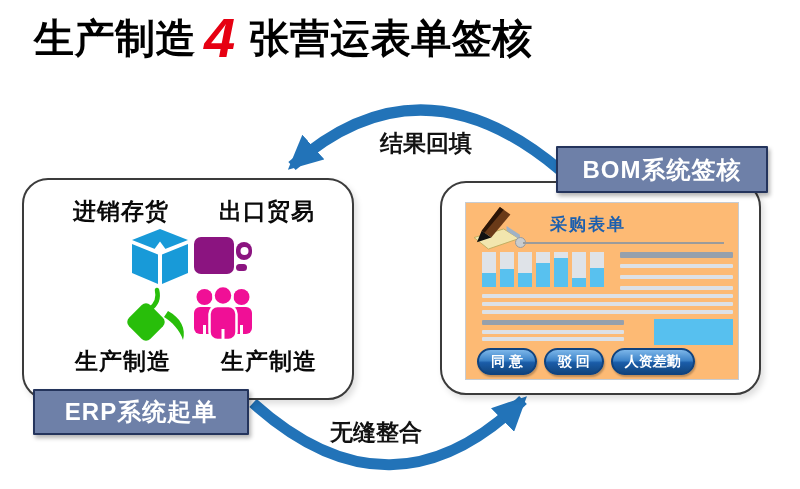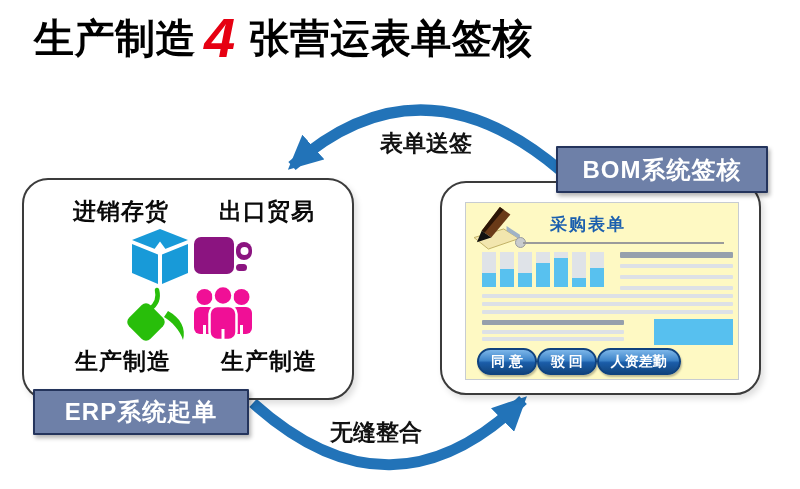--- a/index.html
+++ b/index.html
@@ -34,21 +34,21 @@
   .lbl-tl{left:30px;top:16px;}  .lbl-tr{left:176px;top:16px;}
   .lbl-bl{left:32px;top:166px;} .lbl-br{left:178px;top:166px;}
   .module-icon{position:absolute;}
   .ic-cube{left:105px;top:48px;width:62px;height:58px;}
   .ic-wallet{left:169px;top:51px;width:60px;height:52px;}
   .ic-bucket{left:99px;top:107px;width:72px;height:57px;}
   .ic-people{left:167px;top:104px;width:64px;height:62px;}
   .module-icon svg{display:block;width:100%;height:100%;}
 
   
-  .form-panel{position:absolute;left:23px;top:19px;width:272px;height:176px;background:#fef9c3;
+  .form-panel{position:absolute;left:23px;top:19px;width:272px;height:176px;background:#fdba74;
               border:1.5px solid #C7CCD2;}
   .form-panel *{position:absolute;}
   .pen-icon{left:6px;top:3px;width:50px;height:44px;}
   .pen-icon svg{width:100%;height:100%;}
   .form-title{left:84px;top:10px;font-size:17px;font-weight:800;color:#1B5FAE;letter-spacing:2px;}
   .pline{left:57px;top:39px;width:201px;height:2px;background:#9B9B9B;}
   .pknob{left:49px;top:34px;width:9px;height:9px;border-radius:50%;background:#C9CCCE;border:1.5px solid #989B9E;}
 
   .bars{left:16px;top:49px;width:122px;height:35px;display:flex;gap:4px;align-items:flex-end;
         --bar:#58C1EF;--track:#DFE3E8;}
@@ -61,21 +61,21 @@
   .side-lines{left:154px;top:49px;width:113px;display:flex;flex-direction:column;}
   .side-lines .ln-dark{height:6px;margin-bottom:6px;}
   .side-lines .ln-light{height:4px;margin-bottom:7px;}
   .mid-lines{left:16px;top:91px;width:251px;display:flex;flex-direction:column;}
   .mid-lines .ln-light{height:4px;margin-bottom:4px;}
   .bl-lines{left:16px;top:117px;width:142px;display:flex;flex-direction:column;}
   .bl-lines .ln-dark{height:5px;margin-bottom:5px;}
   .bl-lines .ln-light{height:4px;margin-bottom:3px;}
   .blue-field{left:188px;top:116px;width:79px;height:26px;background:#57C0EF;}
 
-  .btn-row{left:11px;top:145px;display:flex;gap:0;position:absolute;}
+  .btn-row{left:11px;top:145px;display:flex;gap:7px;position:absolute;}
   .form-btn{position:static;height:27px;border-radius:15px;border:2px solid #10437F;cursor:pointer;
             background:linear-gradient(180deg,#7CB6E9 0%,#3E84C9 45%,#1A5CA8 55%,#12467F 100%);
             color:#fff;font-weight:800;font-size:14px;padding:0 12px;display:flex;align-items:center;
             font-family:inherit;white-space:nowrap;box-shadow:1px 2px 2px rgba(0,0,0,0.25);}
 </style>
 </head>
 <body>
 
 <div class="canvas">
 
@@ -88,21 +88,21 @@
   <svg class="flow-svg" width="800" height="489" viewBox="0 0 800 489">
     <defs>
       <marker id="head" markerWidth="3.2" markerHeight="3" refX="2.6" refY="1.5" orient="auto">
         <path d="M0,0 L3.1,1.5 L0,3 Z" fill="#2273B8"></path>
       </marker>
     </defs>
     <path d="M 560 170 Q 420 52 292 166" fill="none" stroke-width="11" marker-end="url(#head)" stroke="#2273B8"></path>
     <path d="M 253 403 Q 392 528 523 400" fill="none" stroke-width="11" marker-end="url(#head)" stroke="#2273B8"></path>
   </svg>
 
-  <div class="arrow-label arrow-label-top">表单送签</div>
+  <div class="arrow-label arrow-label-top">结果回填</div>
   <div class="arrow-label arrow-label-bottom">无缝整合</div>
 
   <div class="big-box erp-box">
     <div class="module-label lbl-tl">进销存货</div>
     <div class="module-label lbl-tr">出口贸易</div>
 
     <div class="module-icon ic-cube">
       <svg viewBox="0 0 62 58">
         <g fill="#189AD8">
           <path d="M31,1 L59,12 L31,23 L3,12 Z"></path>

